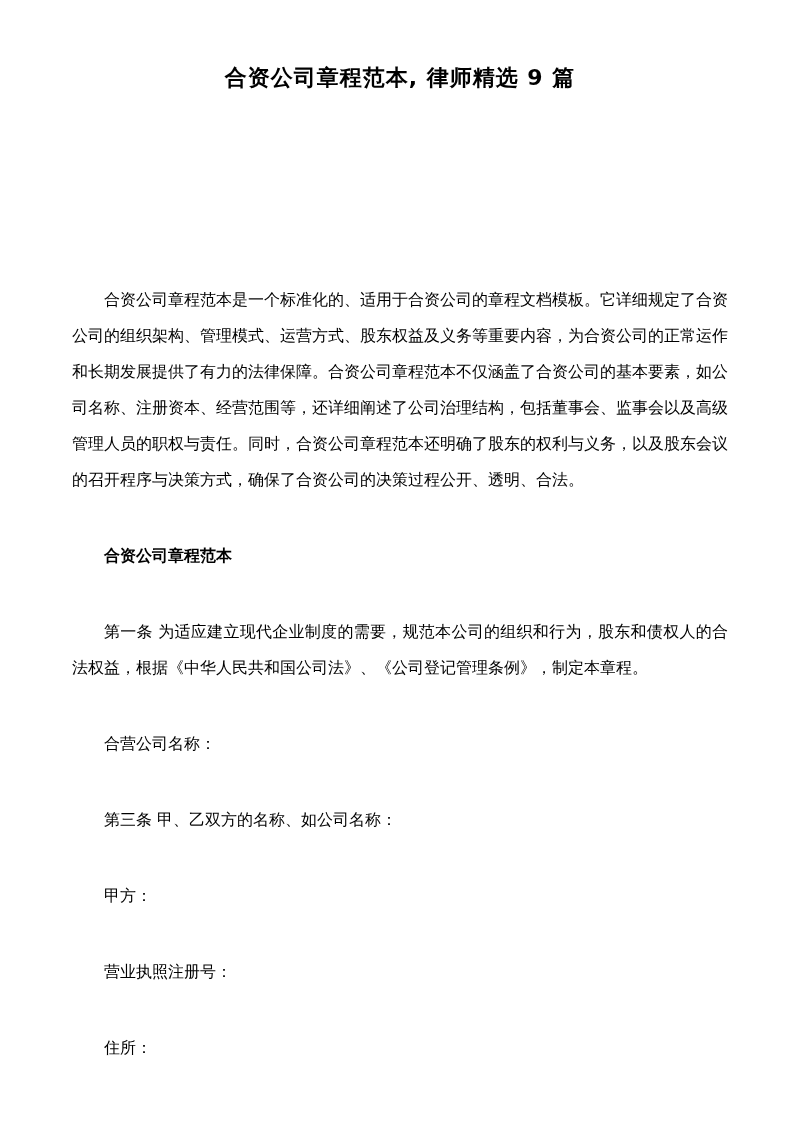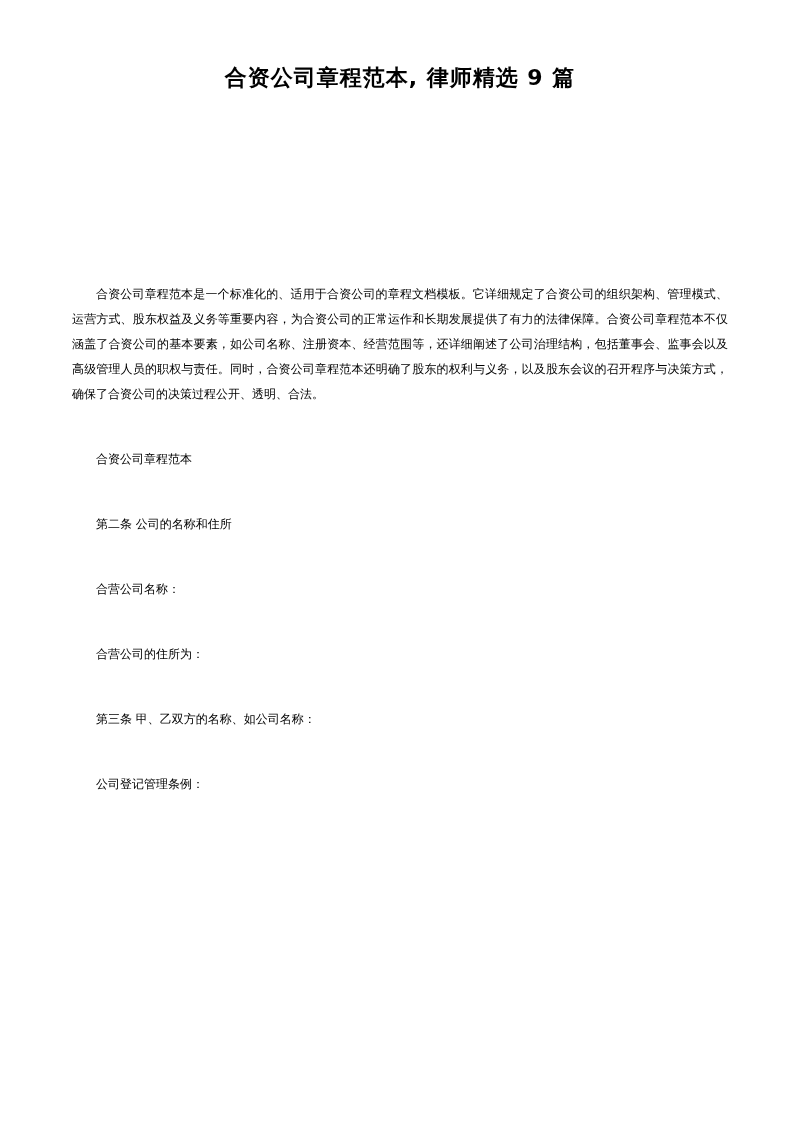--- a/index.html
+++ b/index.html
@@ -21,50 +21,51 @@
     .title {
       margin: 0;
       font-size: 22px;
       font-weight: 700;
       line-height: 32px;
       text-align: center;
       letter-spacing: 1px;
     }
     .para {
       margin: 40px 0 0 0;
-      font-size: 12px;
-      line-height: 25px;
+      font-size: 16px;
+      line-height: 36px;
       text-align: justify;
       text-indent: 2em;
       word-break: break-all;
     }
     .intro {
       margin-top: 188px;
     }
     .bold {
-      font-weight: 400;
+      font-weight: 700;
     }
   </style>
 </head>
 <body>
 
 <div class="page">
   <h1 class="title">合资公司章程范本, 律师精选 9 篇</h1>
 
   <p class="para intro">合资公司章程范本是一个标准化的、适用于合资公司的章程文档模板。它详细规定了合资公司的组织架构、管理模式、运营方式、股东权益及义务等重要内容，为合资公司的正常运作和长期发展提供了有力的法律保障。合资公司章程范本不仅涵盖了合资公司的基本要素，如公司名称、注册资本、经营范围等，还详细阐述了公司治理结构，包括董事会、监事会以及高级管理人员的职权与责任。同时，合资公司章程范本还明确了股东的权利与义务，以及股东会议的召开程序与决策方式，确保了合资公司的决策过程公开、透明、合法。</p>
 
   <p class="para bold">合资公司章程范本</p>
 
 
+  <p class="para">第一条 为适应建立现代企业制度的需要，规范本公司的组织和行为，股东和债权人的合法权益，根据《中华人民共和国公司法》、《公司登记管理条例》，制定本章程。</p>
 
-  <p class="para">第二条 公司的名称和住所</p>
 
   <p class="para">合营公司名称：</p>
 
-  <p class="para">合营公司的住所为：</p>
 
   <p class="para">第三条 甲、乙双方的名称、如公司名称：</p>
 
+  <p class="para">甲方：</p>
 
-  <p class="para">公司登记管理条例：</p>
+  <p class="para">营业执照注册号：</p>
 
+  <p class="para">住所：</p>
 
 </div>
 
 </body></html>

